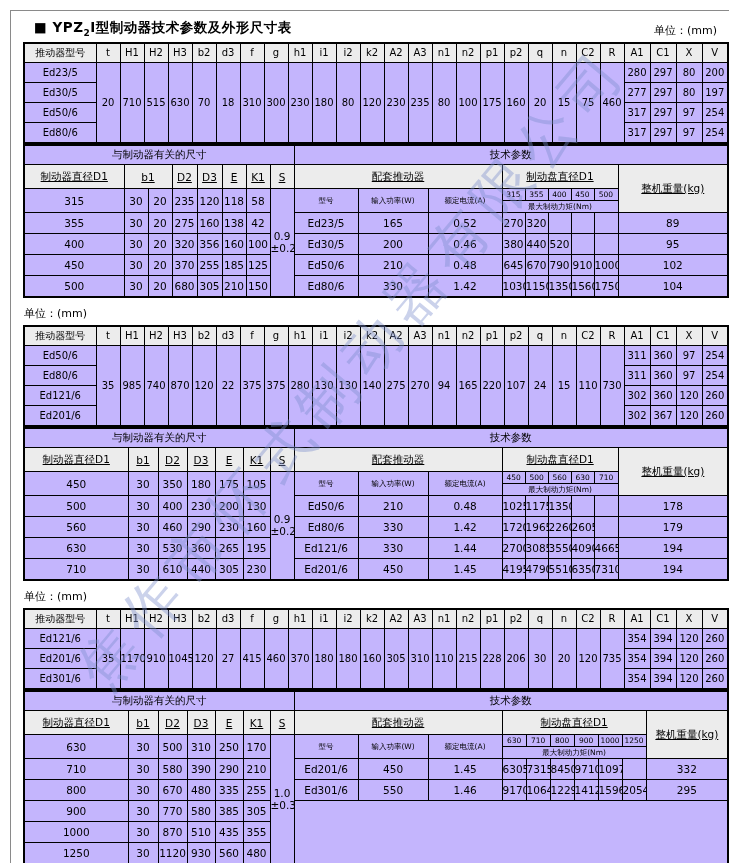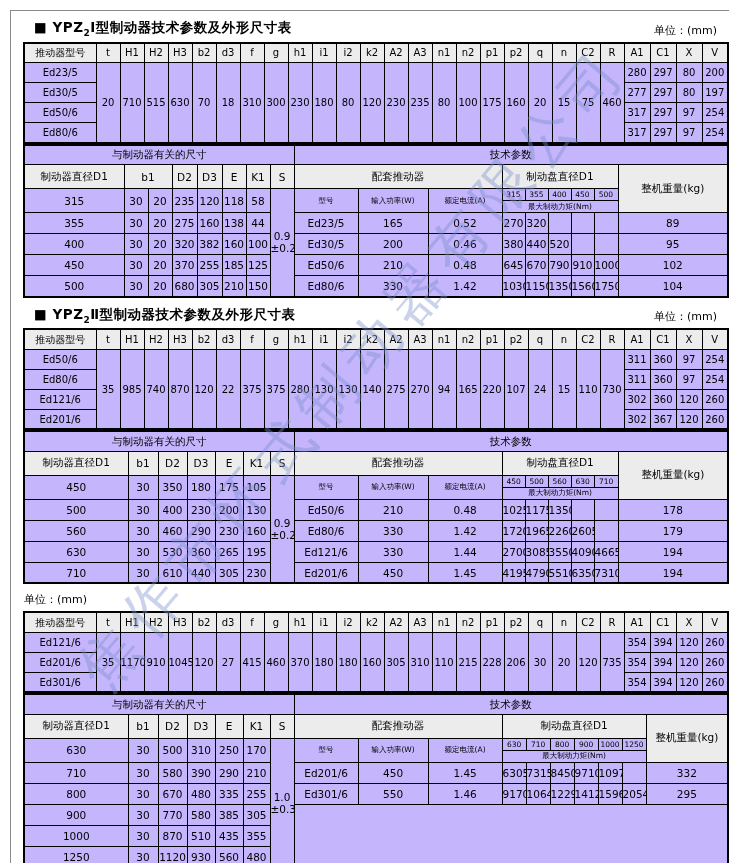--- a/index.html
+++ b/index.html
@@ -13,21 +13,21 @@
   table{border-collapse:collapse;table-layout:fixed;width:704px;border:2px solid #000;background:#c4b5fd;}
   th,td{border:1px solid #000;text-align:center;vertical-align:middle;padding:0;overflow:hidden;white-space:nowrap;font-weight:normal;}
   .main tr{height:20px;}
   .main th,.main td{font-size:10px;}
   .main th{background:#ececec;}
   .sub tr{height:21px;}
   .sub th,.sub td{font-size:10.5px;}
   .sub tr.band{height:20px;}
   .sub tr.ghead{height:24px;}
   .sub tr.mini{height:12px;}
-  .g{background:#ececec;}
+  .g{background:#ececec;text-decoration:underline;}
   .mini th{font-size:7.5px;}
   .torque{font-size:7.5px;}
   .s-cell{font-size:8.5px;white-space:pre-line;line-height:1.15;}
   .blank{border:none;}
   .watermark{position:absolute;left:50px;top:645px;transform:rotate(-50deg);transform-origin:0 0;
     font-size:58px;letter-spacing:10px;color:rgba(125,143,205,.40);white-space:nowrap;pointer-events:none;z-index:5;}
 </style>
 </head>
 <body>
 
@@ -209,37 +209,37 @@
           <tr class="mini">
             <th class="torque" colspan="5">最大制动力矩(Nm)</th>
           </tr>
           <tr>
             <td>355</td>
             <td>30</td>
             <td>20</td>
             <td>275</td>
             <td>160</td>
             <td>138</td>
-            <td>44</td>
+            <td>42</td>
             <td>Ed23/5</td>
             <td>165</td>
             <td>0.52</td>
             <td>270</td>
             <td>320</td>
             <td></td>
             <td></td>
             <td></td>
             <td>89</td>
           </tr>
           <tr>
             <td>400</td>
             <td>30</td>
             <td>20</td>
             <td>320</td>
-            <td>382</td>
+            <td>356</td>
             <td>160</td>
             <td>100</td>
             <td>Ed30/5</td>
             <td>200</td>
             <td>0.46</td>
             <td>380</td>
             <td>440</td>
             <td>520</td>
             <td></td>
             <td></td>
@@ -280,21 +280,20 @@
             <td>1560</td>
             <td>1750</td>
             <td>104</td>
           </tr>
         </tbody>
       </table>
   </section>
 
   <section class="sec">
     <div class="title-row">
-      <h3 class="sec-title"><span>■</span> <span>YPZ</span><sub>2</sub><span>Ⅱ型制动器技术参数及外形尺寸表</span></h3>
       <span class="unit">单位：(mm)</span>
     </div>
     <table class="main">
         <colgroup>
           <col style="width:72px">
           <col style="width:24px">
           <col style="width:24px">
           <col style="width:24px">
           <col style="width:24px">
           <col style="width:24px">

